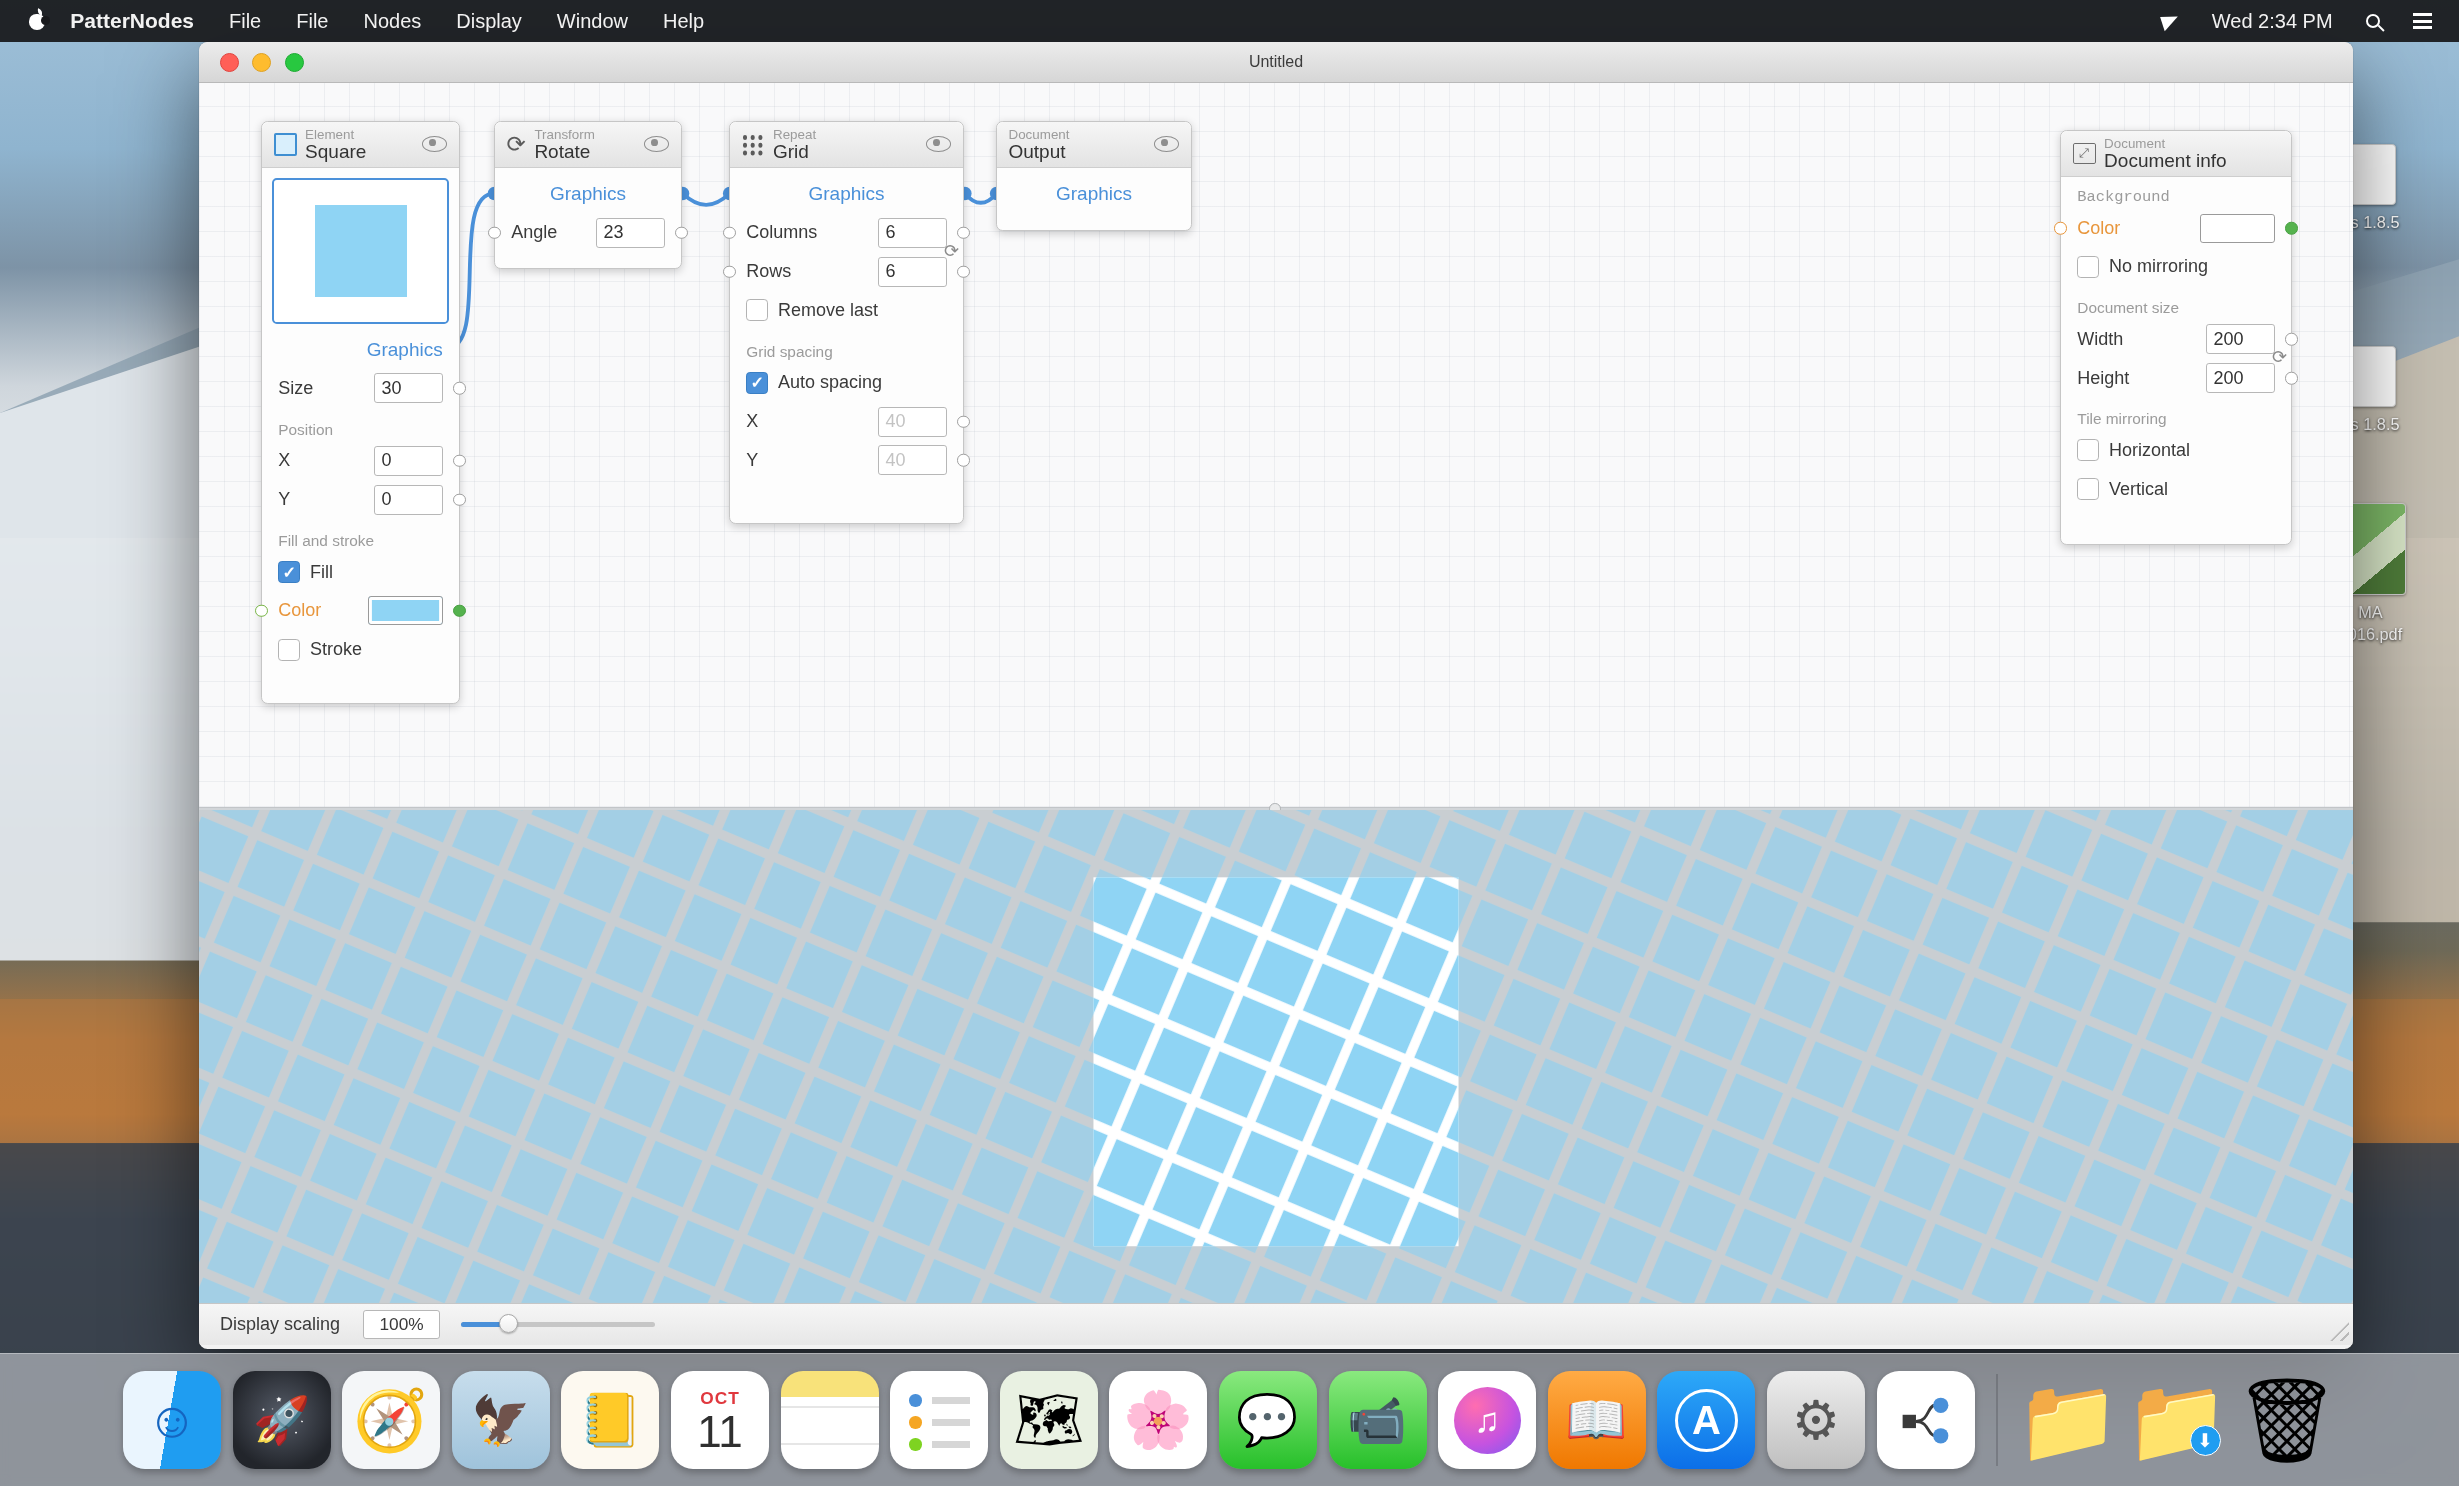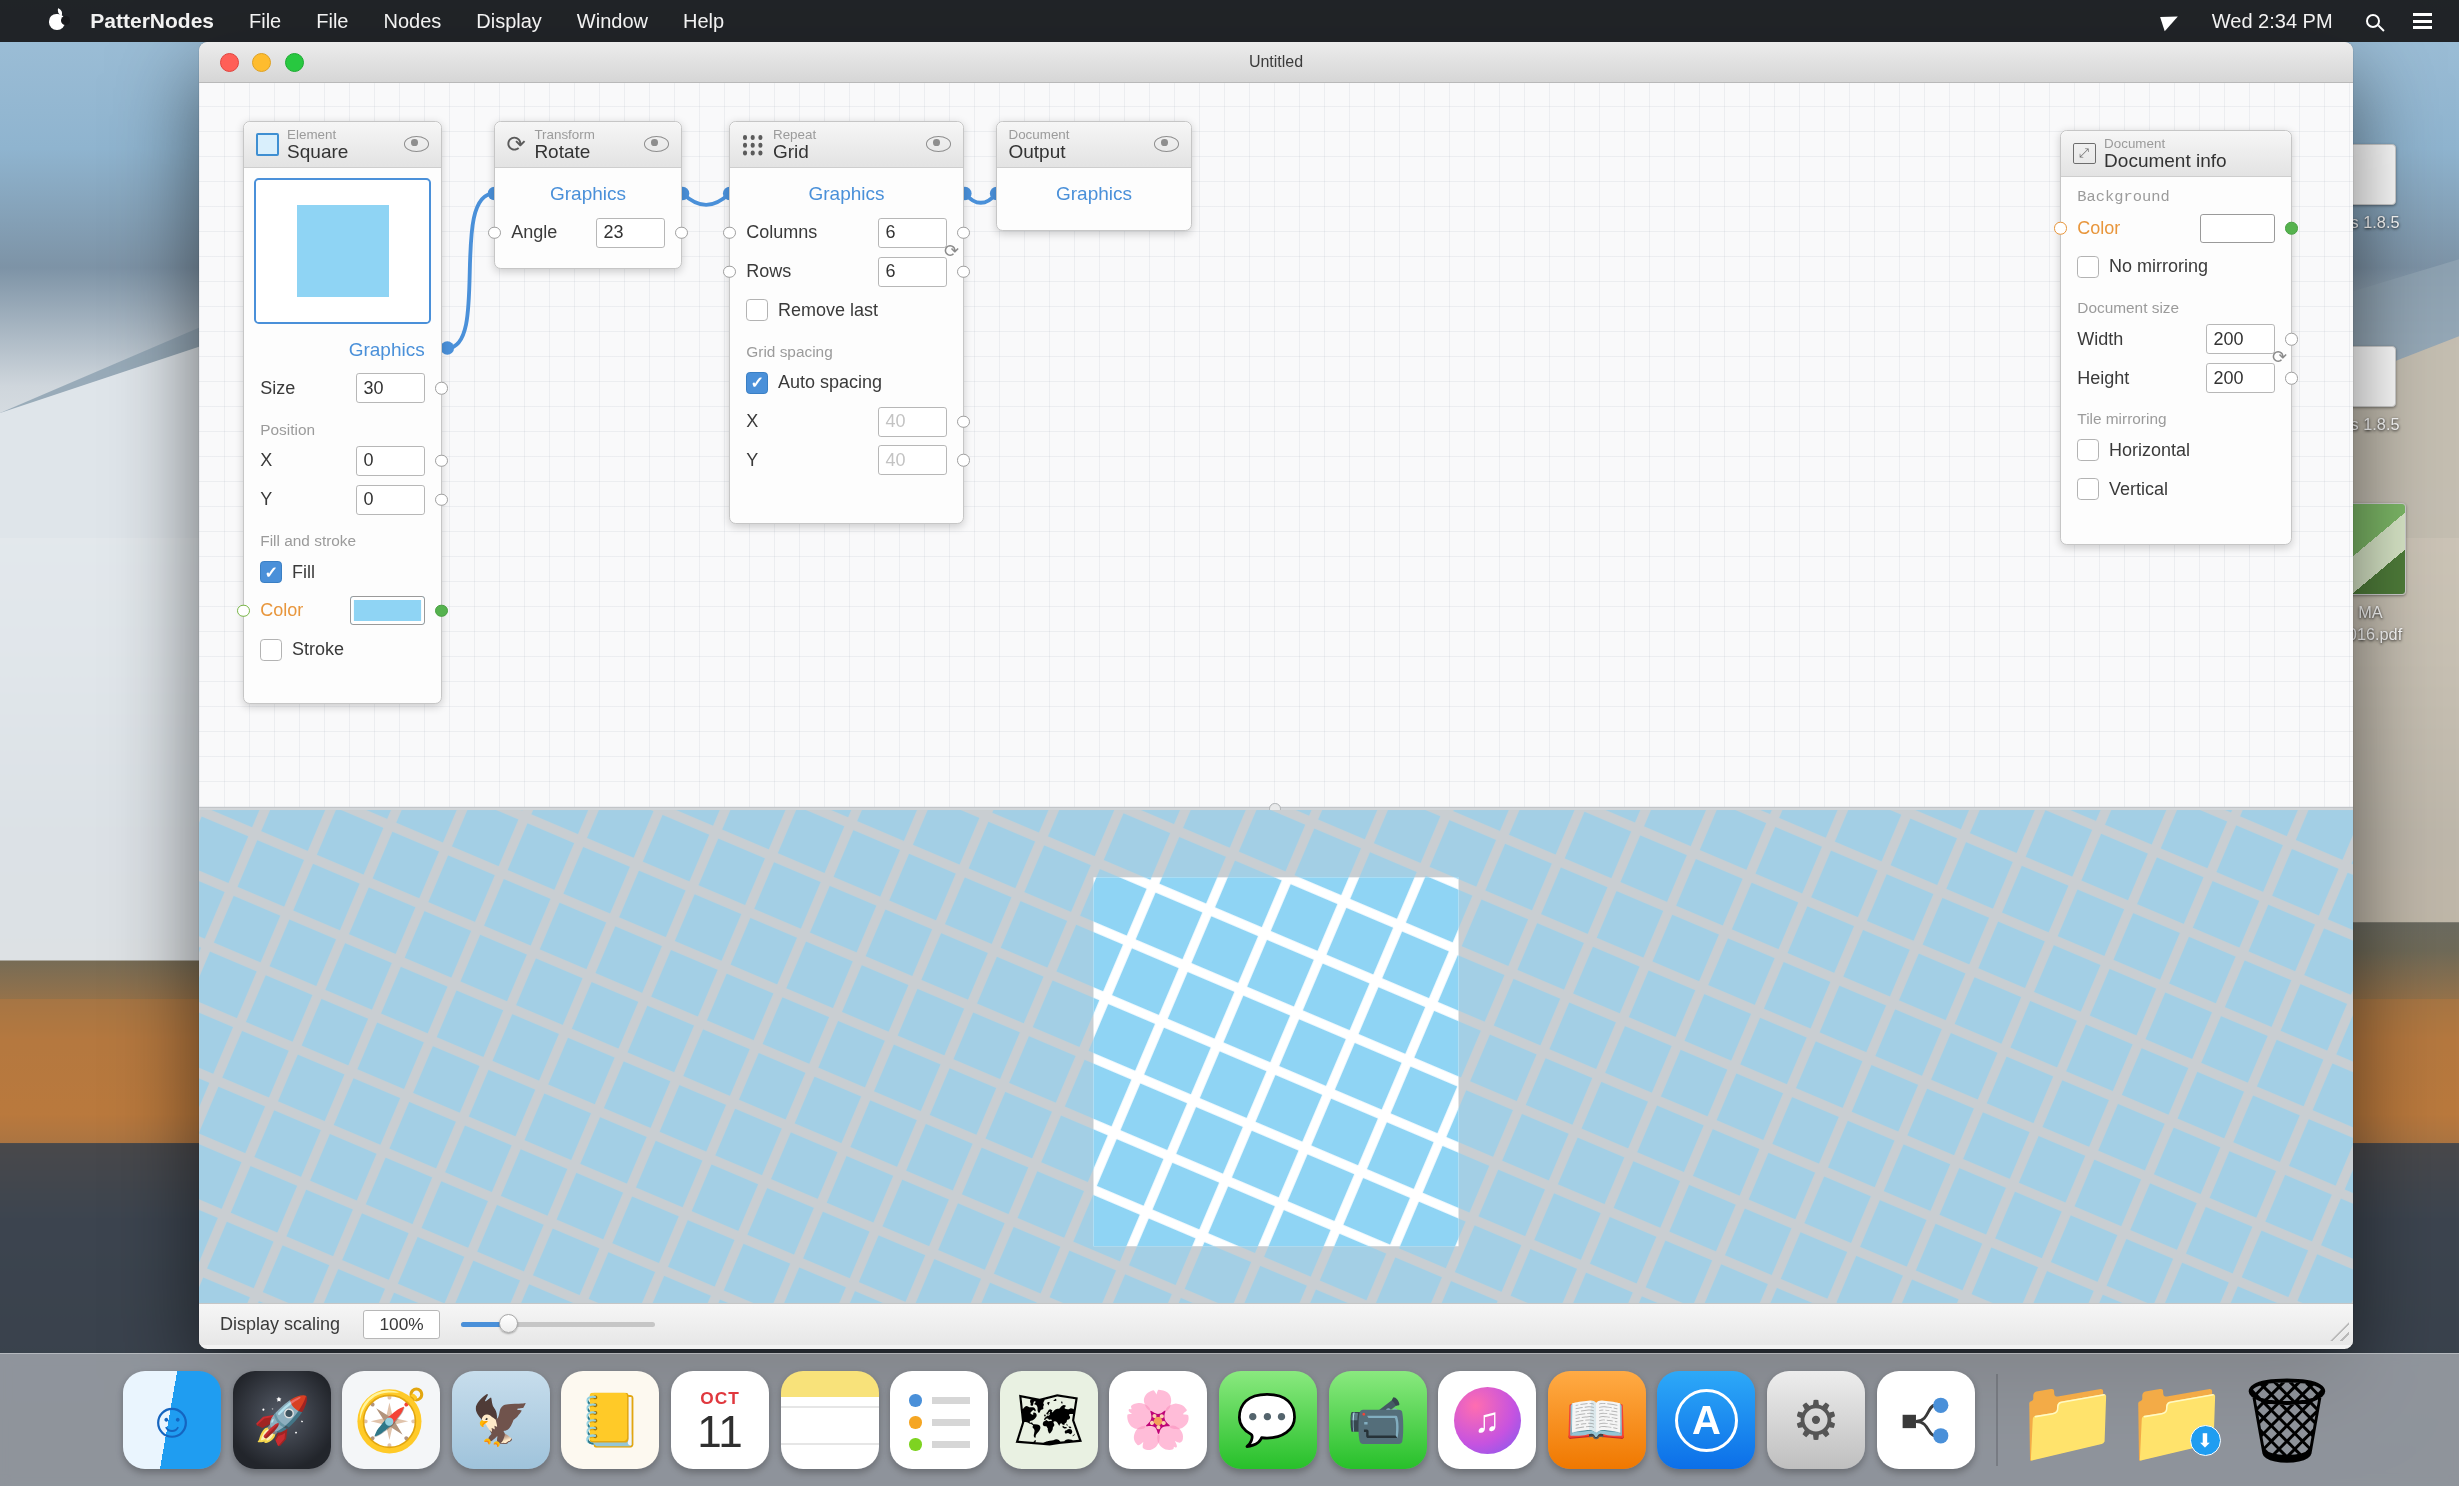--- a/index.html
+++ b/index.html
@@ -4,21 +4,21 @@
 <style>
   * { margin:0; padding:0; box-sizing:border-box; }
   html,body { width:2459px; height:1486px; overflow:hidden; font-family:"Liberation Sans", sans-serif; }
   body { position:relative; background:linear-gradient(#9fc0d8 0%, #8fb4cf 10%, #7d93a6 18%, #cfd6dc 26%, #e8ecef 34%, #b8c2c9 44%, #5d6b79 56%, #6f6a58 64%, #b5793f 70%, #c07a3a 75%, #4e5560 82%, #39424c 92%, #2e3840 100%); }
 
   
   .wallpaper { position:absolute; inset:0; z-index:0; }
 
   
   .menubar { position:absolute; top:0; left:0; width:2459px; height:42px; background:rgba(24,25,28,0.94);
-    display:flex; align-items:center; color:#f2f2f2; font-size:20px; z-index:50;padding-left:20px; }
+    display:flex; align-items:center; color:#f2f2f2; font-size:20px; z-index:50; }
   .menubar .apple { width:16.3px; height:18px; position:relative; margin:0 25px 0 29px; }
   .menubar .apple .body { position:absolute; inset:1.9px 0 0 0; background:#fff; border-radius:45% 45% 48% 48%; }
   .menubar .apple .bite { position:absolute; right:-4.8px; top:3.8px; width:9.6px; height:9.6px; border-radius:50%; background:#18191c; }
   .menubar .apple .leaf { position:absolute; top:-2.9px; left:7.7px; width:5.8px; height:5.8px; background:#fff; border-radius:0 100% 0 100%; transform:rotate(20deg); }
   .menu-items { display:flex; align-items:center; gap:35px; }
   .menu-app { font-weight:700; font-size:21px; }
   .menu-item { cursor:default; }
   .menubar-right { margin-left:auto; display:flex; align-items:center; gap:33px; padding-right:27px; }
   .status-arrow { width:0; height:0; border-left:17.3px solid #fff; border-top:5.8px solid transparent; border-bottom:10.6px solid transparent; transform:rotate(-18deg); }
   .clock { font-size:20px; }
@@ -224,21 +224,21 @@
       <path d="M503,115 C520,131 535,131 552,115" stroke="#4a90d9" stroke-width="4" fill="none" stroke-linecap="round"></path>
       <path d="M797,115 C808,128 819,128 830,115" stroke="#4a90d9" stroke-width="4" fill="none" stroke-linecap="round"></path>
       <circle cx="258" cy="276" r="7" fill="#4a90d9"></circle>
       <circle cx="307" cy="115" r="7" fill="#4a90d9"></circle>
       <circle cx="503" cy="115" r="7" fill="#4a90d9"></circle>
       <circle cx="552" cy="115" r="7" fill="#4a90d9"></circle>
       <circle cx="797" cy="115" r="7" fill="#4a90d9"></circle>
       <circle cx="830" cy="115" r="7" fill="#4a90d9"></circle>
     </svg>
 
-    <div class="node" style="left:44px; top:38px; width:199px; height:583px;">
+    <div class="node" style="left:62px; top:38px; width:199px; height:583px;">
       <div class="node-header">
         <span class="icon-square"></span>
         <div class="hdr-text">
           <div class="node-cat">Element</div>
           <div class="node-title">Square</div>
         </div>
         <span class="eye"></span>
       </div>
       <div class="thumb">
           <span class="thumb-square"></span>

